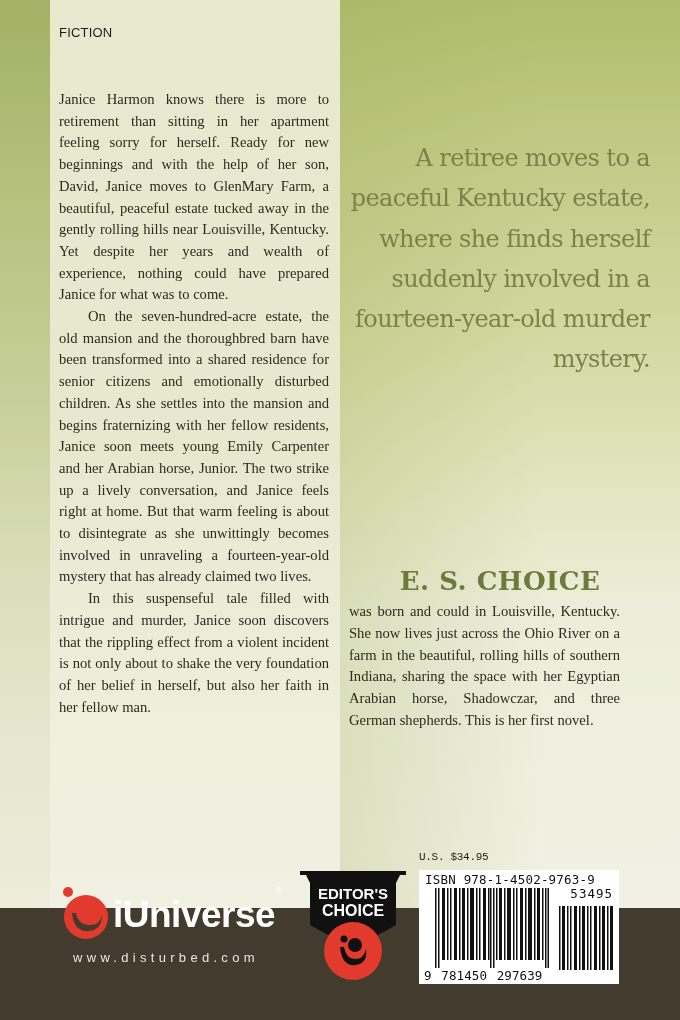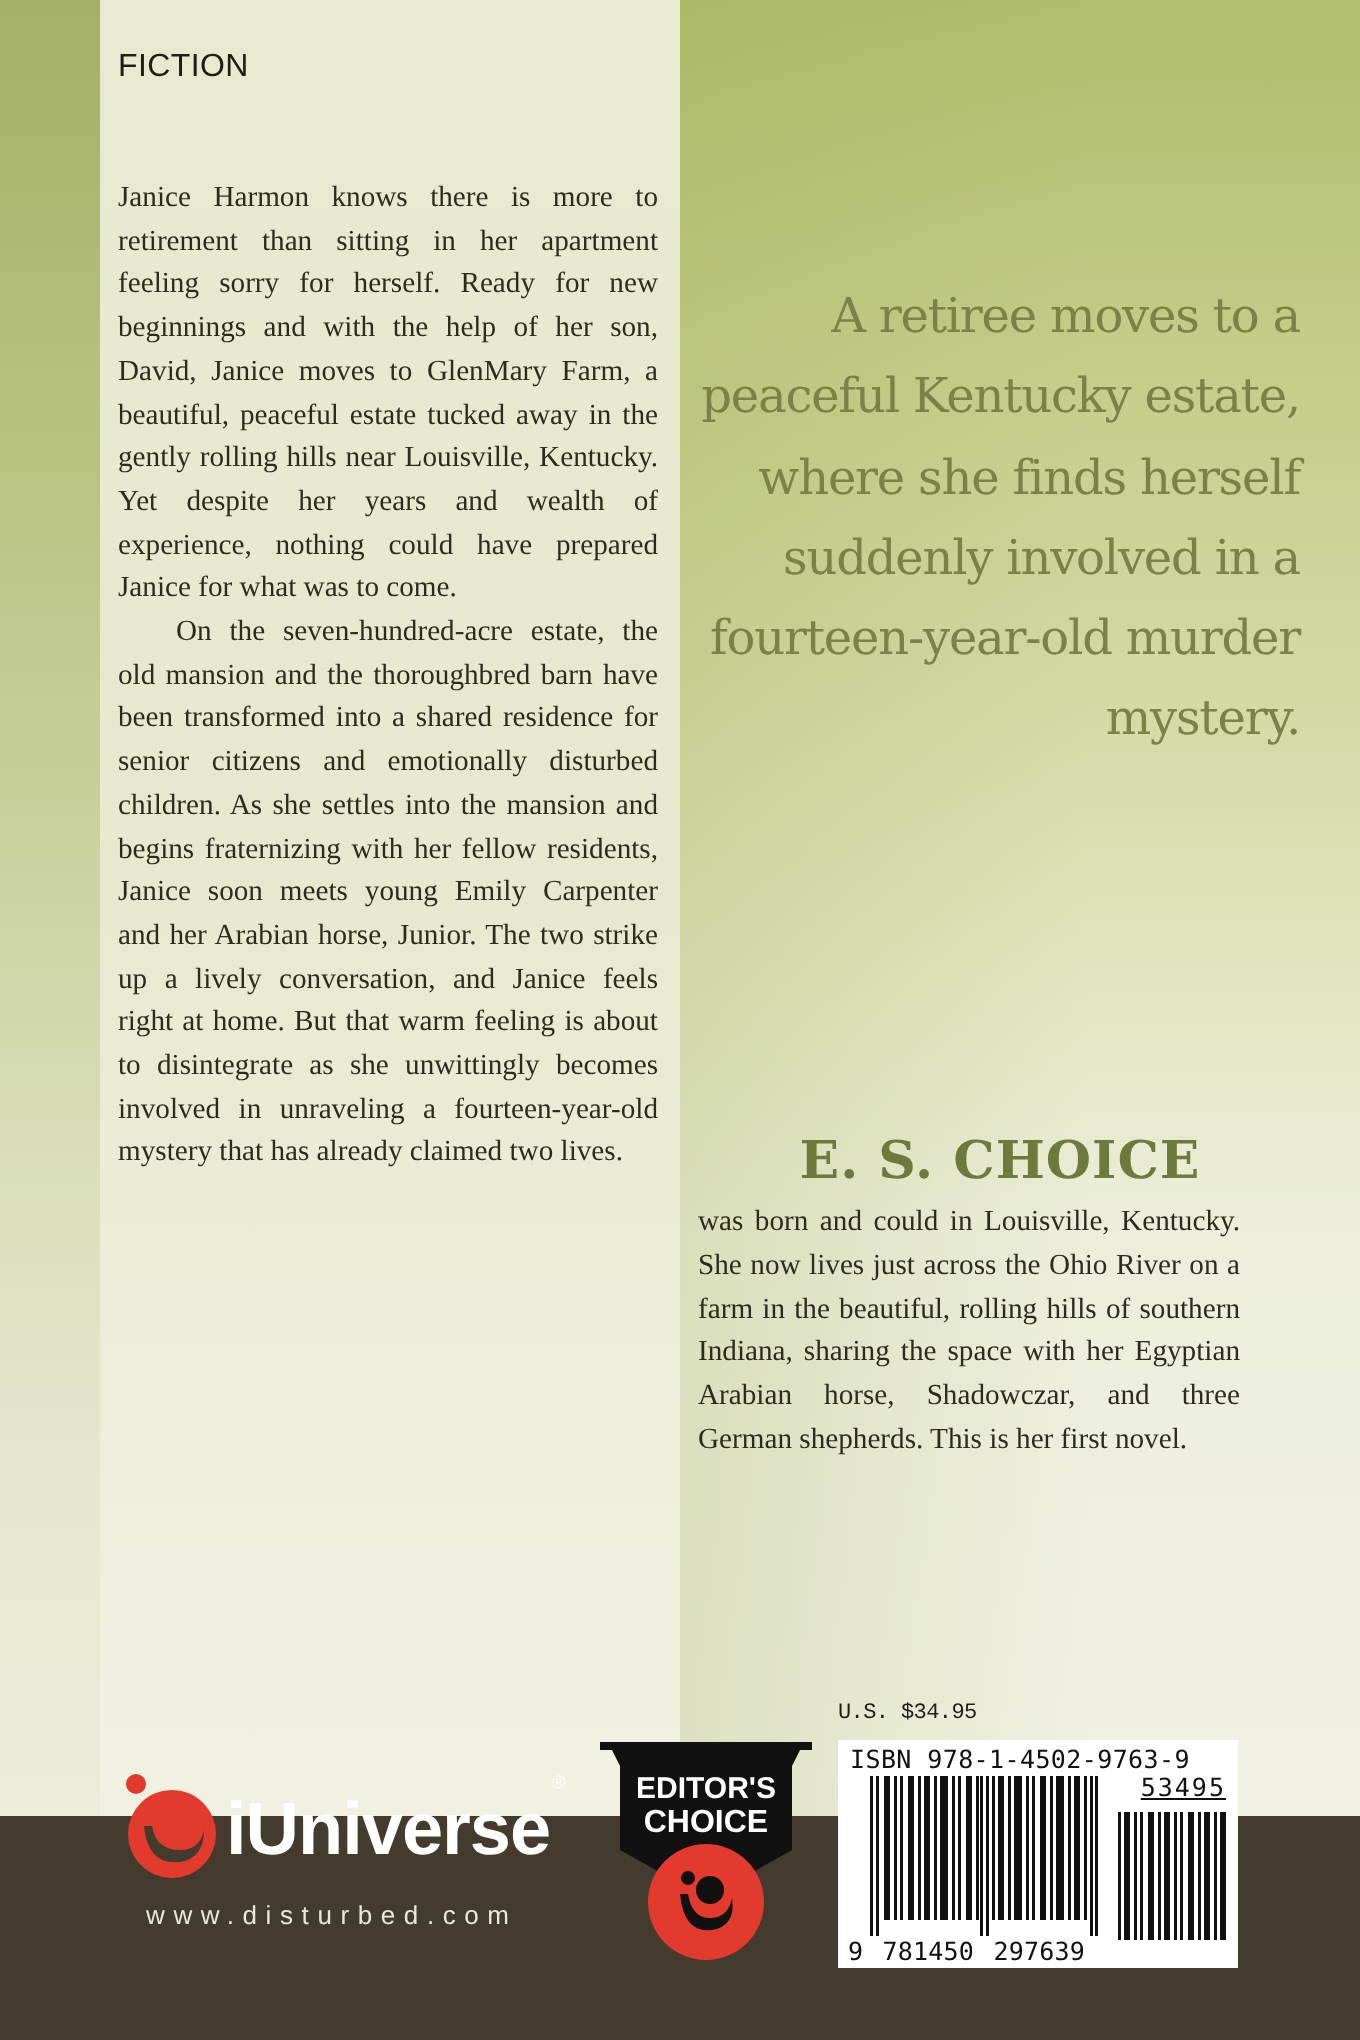--- a/index.html
+++ b/index.html
@@ -21,21 +21,21 @@
       position: absolute; left: 0; top: 0; width: 50px; height: 908px;
       background: linear-gradient(180deg, #a3b065 0%, #b4c07b 20%, #c8d09b 45%, #d8ddb7 62%, #e4e6cd 80%, #ecedda 100%);
     }
     .left-panel {
       position: absolute; left: 50px; top: 0; width: 290px; height: 908px;
       background: linear-gradient(180deg, #e8ead0 0%, #e7e9cf 50%, #eeefdc 80%, #f1f1e3 100%);
     }
     .category {
       position: absolute; left: 59px; top: 25px;
       font-family: "Liberation Sans", sans-serif;
-      font-size: 16px; color: #1f1d17; letter-spacing: 0.2px;
+      font-size: 13px; color: #1f1d17; letter-spacing: 0.2px;
     }
     .synopsis {
       position: absolute; left: 59px; top: 89px; width: 270px;
       font-size: 14.6px; line-height: 21.7px; color: #2e2a1e;
       text-align: justify;
     }
     .synopsis p { text-indent: 0; }
     .synopsis p + p { text-indent: 29px; }
     .tagline {
       position: absolute; left: 350px; top: 138px; width: 300px;
@@ -67,21 +67,21 @@
       background: #ffffff;
     }
     .isbn-text {
       position: absolute; left: 6px; top: 2px;
       font-family: "DejaVu Sans Mono", monospace; font-size: 12.5px;
       color: #111; letter-spacing: 0.2px; white-space: nowrap;
     }
     .addon-text {
       position: absolute; right: 6px; top: 16px;
       font-family: "DejaVu Sans Mono", monospace; font-size: 12.5px;
-      color: #111; letter-spacing: 1px; text-decoration: underline;
+      color: #111; letter-spacing: 1px;
     }
     .bars-main { position: absolute; left: 16px; top: 18px; width: 114px; height: 80px; }
     .bars-addon { position: absolute; left: 140px; top: 36px; width: 56px; height: 64px; }
     .barcode-num {
       position: absolute; left: 4px; bottom: 1px;
       font-family: "DejaVu Sans Mono", monospace; font-size: 12.5px;
       color: #111; background: transparent; white-space: nowrap; letter-spacing: 0.1px; margin-top: 27px;
     }
     .barcode-num span { background: #fff; padding: 0 1px; }
 
@@ -111,20 +111,21 @@
 <div class="bg-right"></div>
 <div class="bg-right-shade"></div>
 <div class="bg-left-strip"></div>
 <div class="left-panel"></div>
 
 <div class="category">FICTION</div>
 
 <div class="synopsis">
   <p>Janice Harmon knows there is more to retirement than sitting in her apartment feeling sorry for herself. Ready for new beginnings and with the help of her son, David, Janice moves to GlenMary Farm, a beautiful, peaceful estate tucked away in the gently rolling hills near Louisville, Kentucky. Yet despite her years and wealth of experience, nothing could have prepared Janice for what was to come.</p>
   <p>On the seven-hundred-acre estate, the old mansion and the thoroughbred barn have been transformed into a shared residence for senior citizens and emotionally disturbed children. As she settles into the mansion and begins fraternizing with her fellow residents, Janice soon meets young Emily Carpenter and her Arabian horse, Junior. The two strike up a lively conversation, and Janice feels right at home. But that warm feeling is about to disintegrate as she unwittingly becomes involved in unraveling a fourteen-year-old mystery that has already claimed two lives.</p>
+  <p>In this suspenseful tale filled with intrigue and murder, Janice soon discovers that the rippling effect from a violent incident is not only about to shake the very foundation of her belief in herself, but also her faith in her fellow man.</p>
 </div>
 
 <div class="tagline">A retiree moves to a peaceful Kentucky estate, where she finds herself suddenly involved in a fourteen-year-old murder mystery.</div>
 
 <div class="author-name">E. S. CHOICE</div>
 <div class="author-bio">was born and could in Louisville, Kentucky. She now lives just across the Ohio River on a farm in the beautiful, rolling hills of southern Indiana, sharing the space with her Egyptian Arabian horse, Shadowczar, and three German shepherds. This is her first novel.</div>
 
 <div class="bottom-band"></div>
 
 <div class="price">U.S. $34.95</div>

